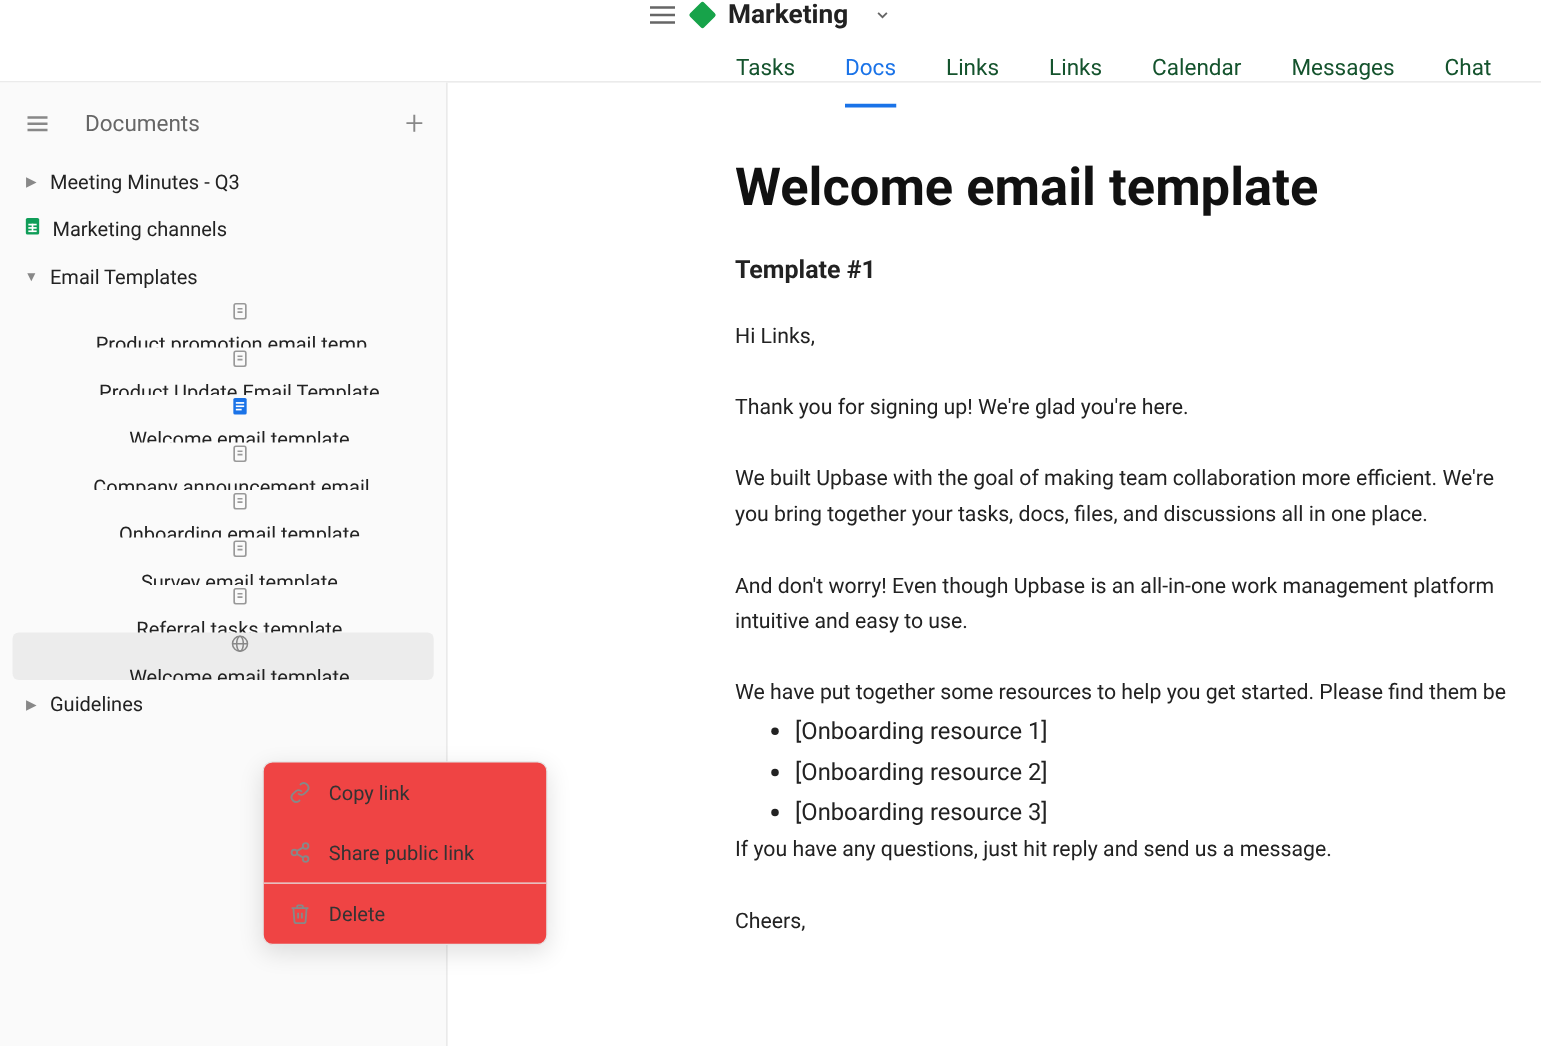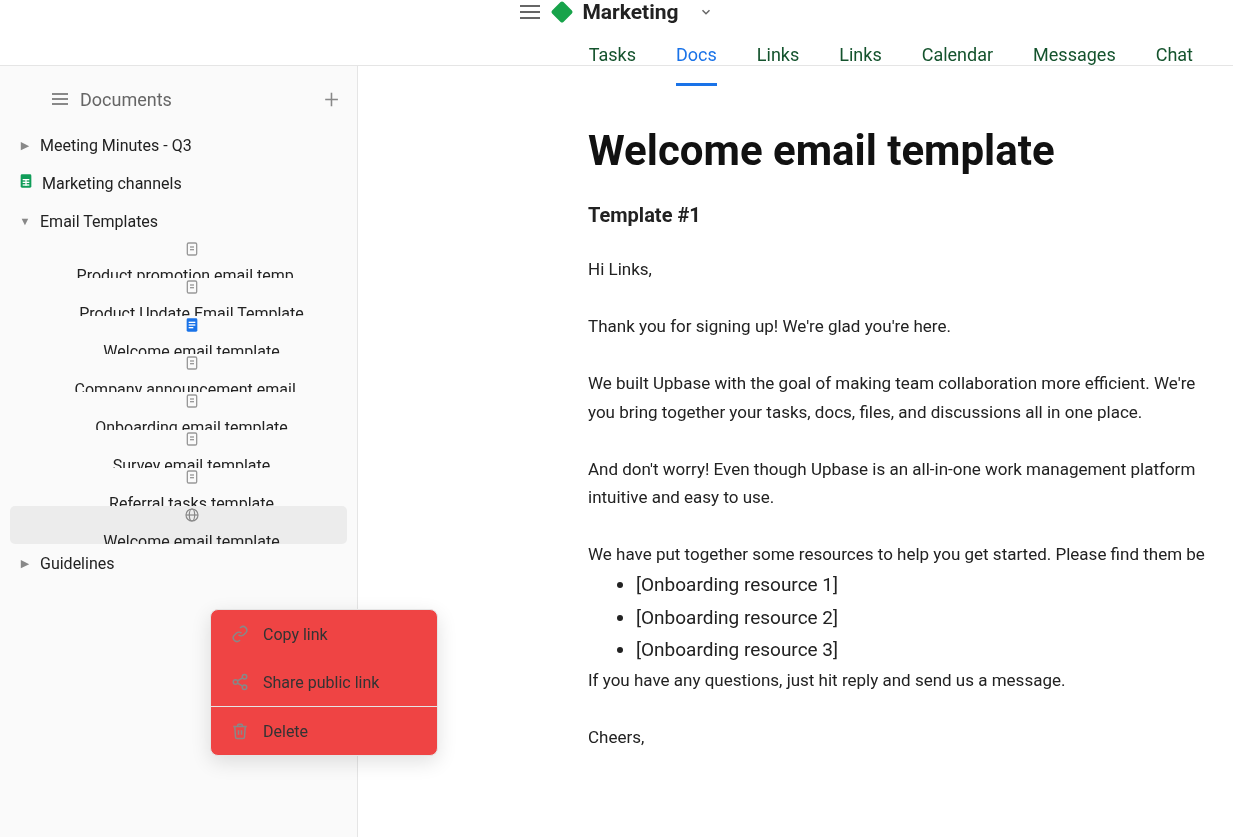--- a/index.html
+++ b/index.html
@@ -88,22 +88,21 @@
     .sidebar {
       width: 358px;
       background: #fafafa;
       border-right: 1px solid #e5e5e5;
       padding-top: 12px;
     }
     .sidebar-header {
       display: flex;
       align-items: center;
       padding: 8px 18px 14px 22px;
-      gap: 12px;
-      margin-left: 30px;
+      gap: 30px;
     }
     .small-hamburger {
       width: 16px;
       height: 12px;
       display: flex;
       flex-direction: column;
       justify-content: space-between;
     }
     .small-hamburger span {
       display: block;

